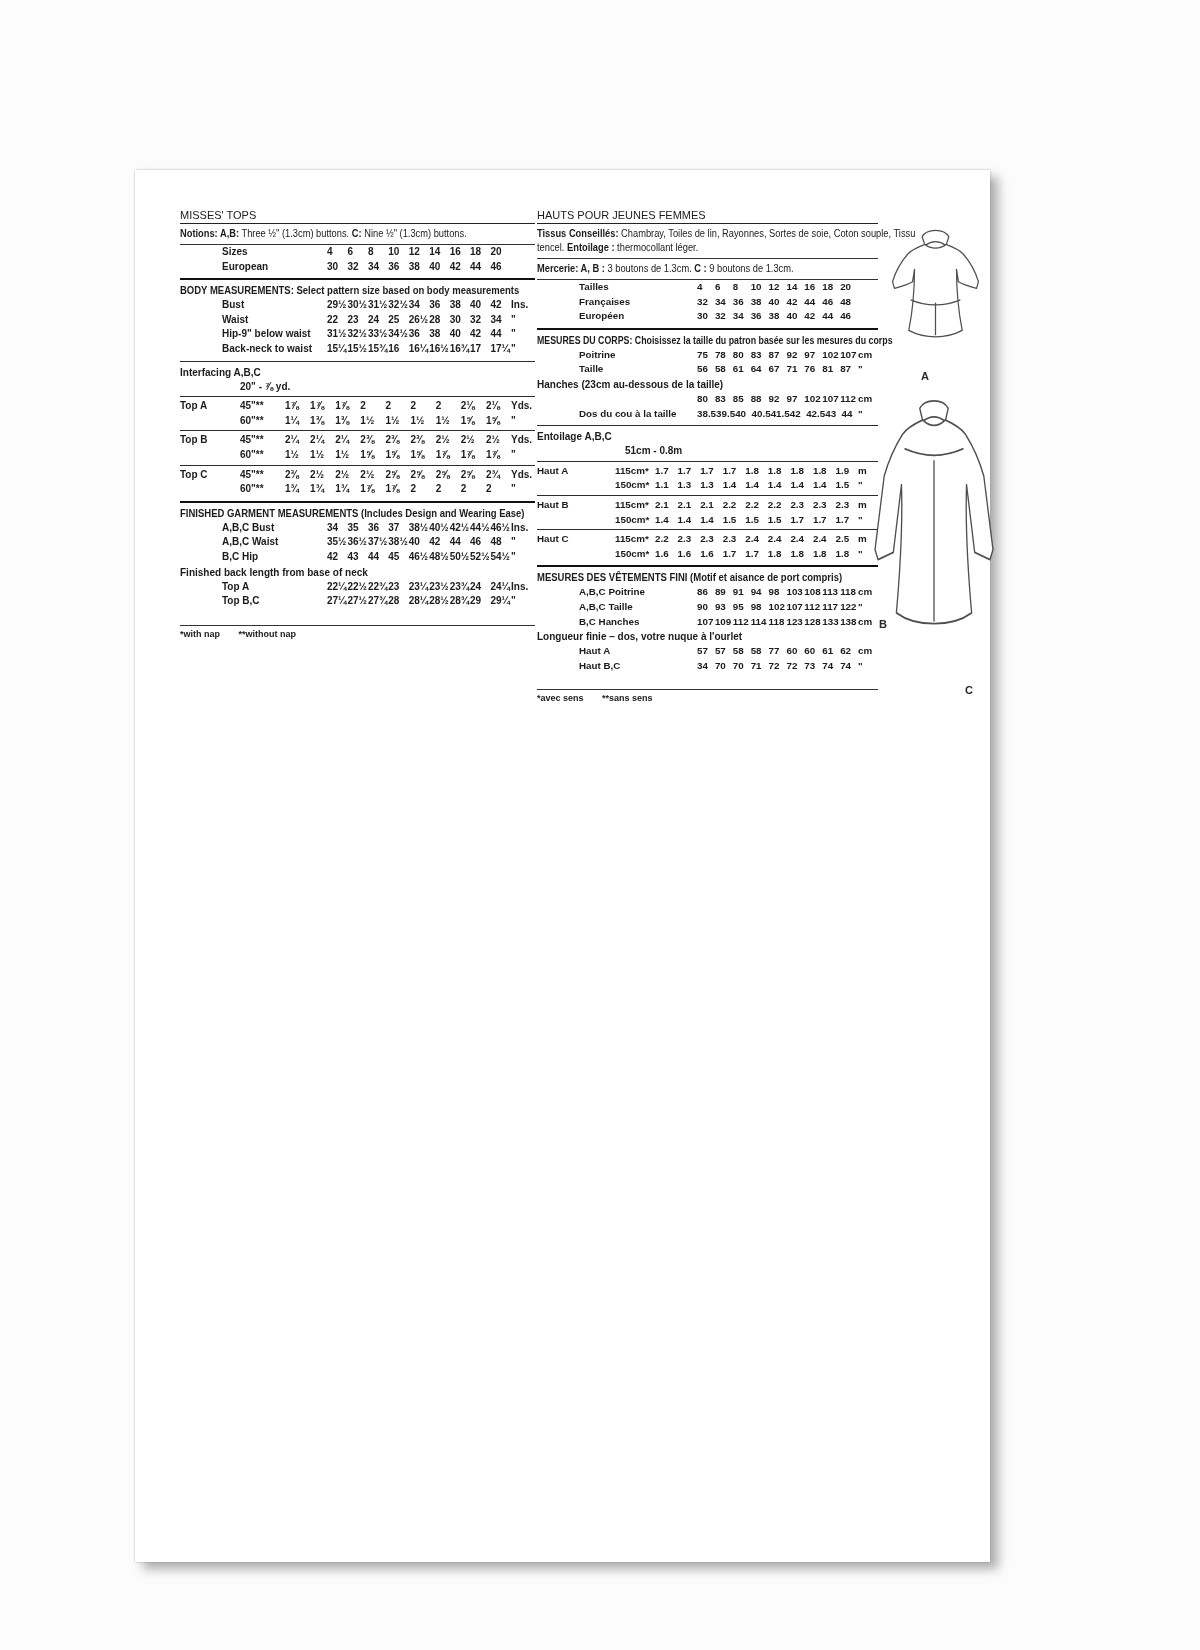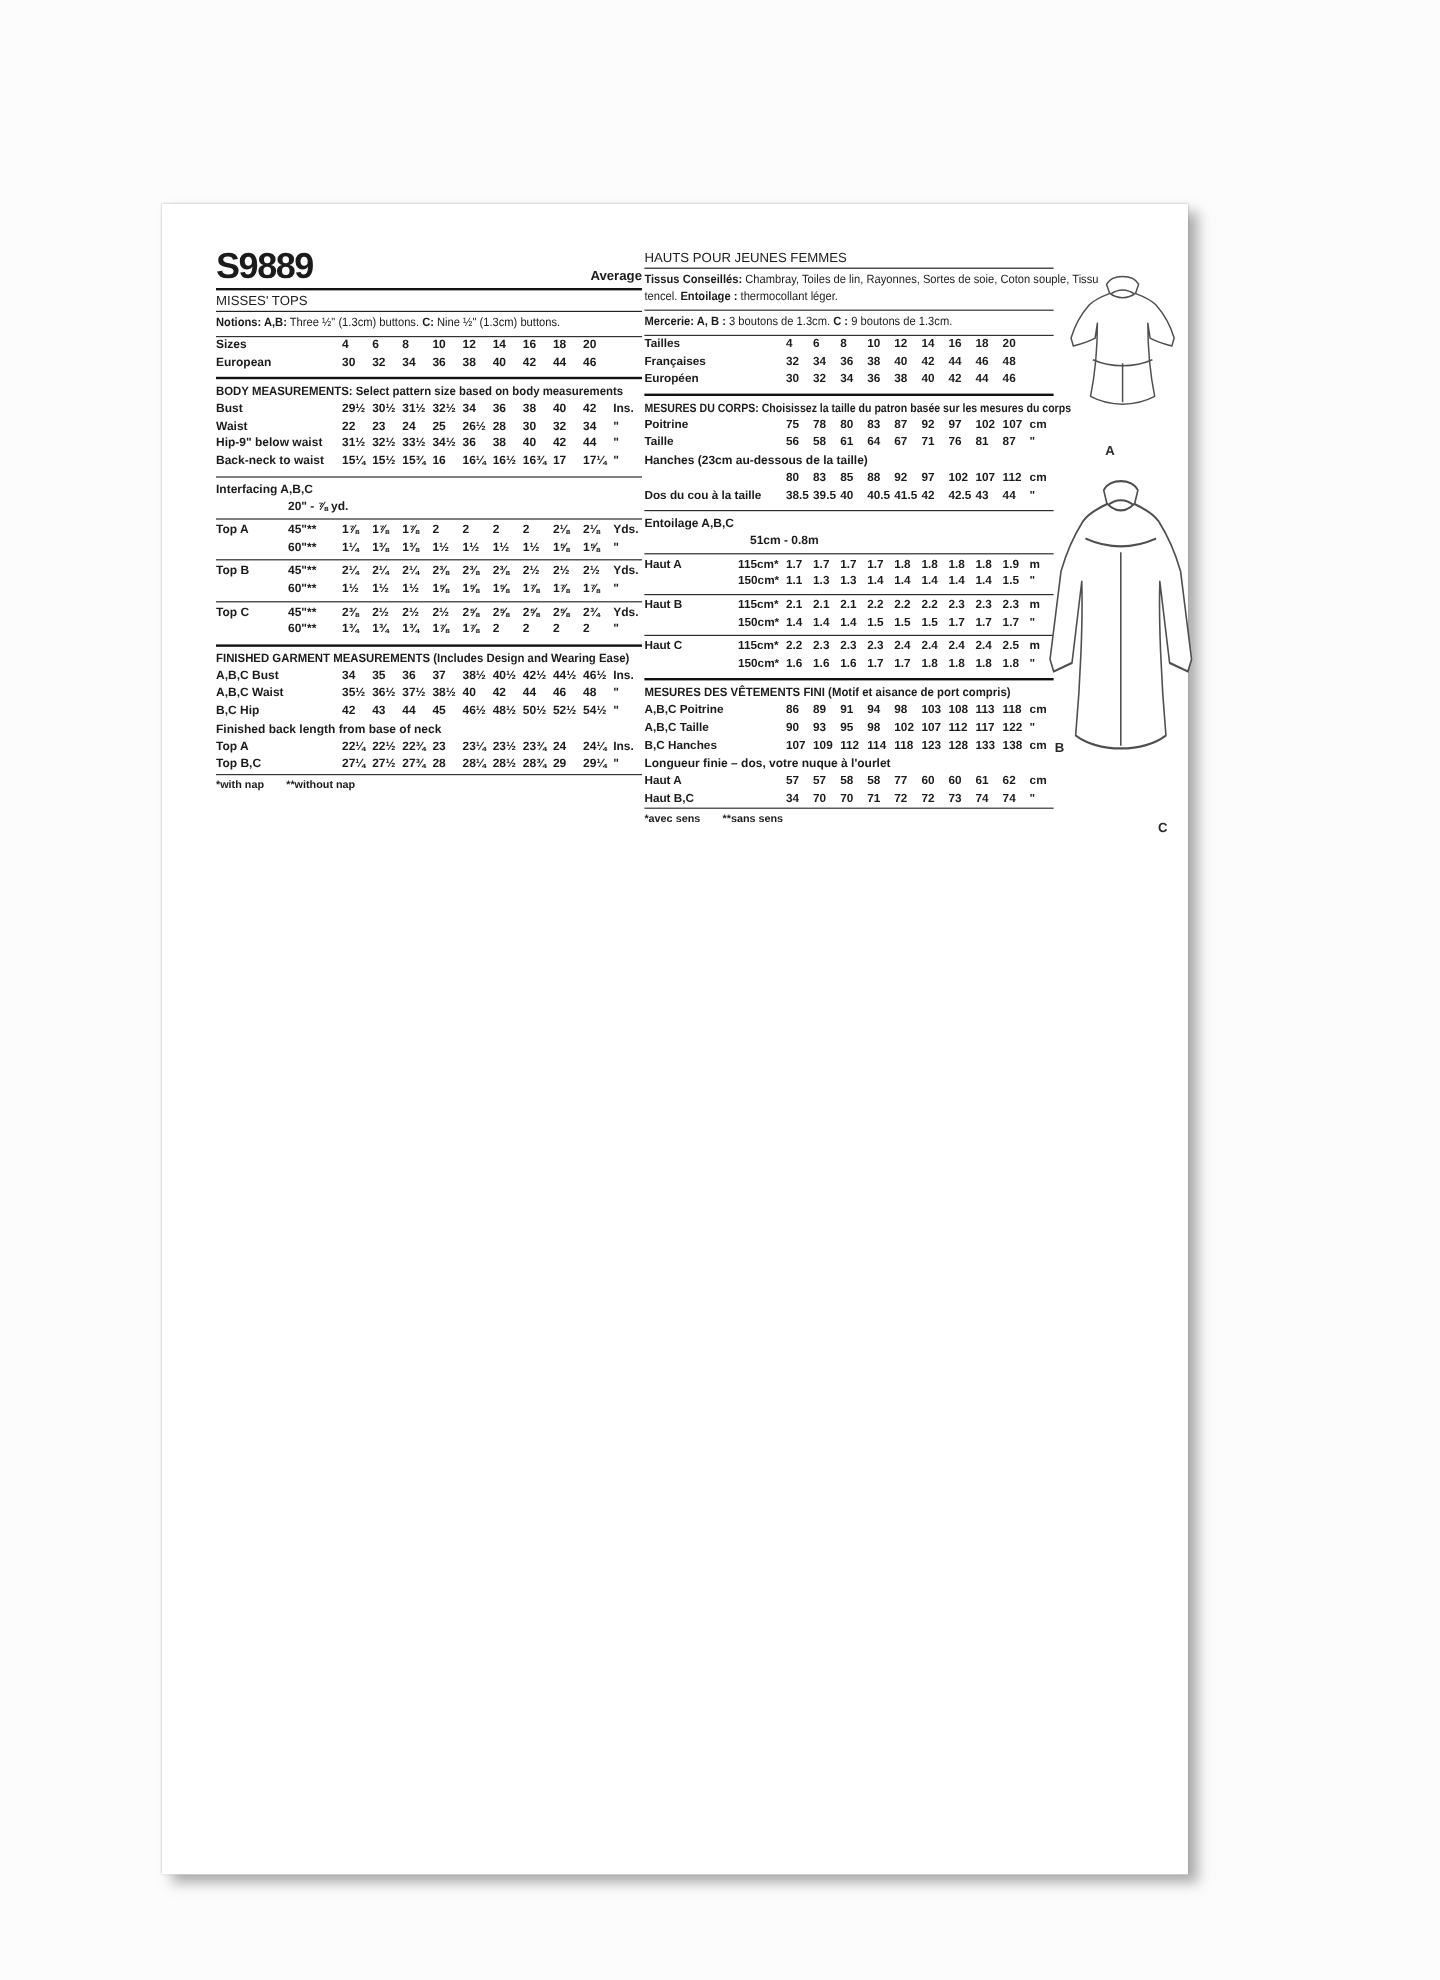--- a/index.html
+++ b/index.html
@@ -23,21 +23,21 @@
   .code{font-size:30px;font-weight:bold;letter-spacing:-1.2px;line-height:26px;}
   .diff{font-size:11px;font-weight:bold;}
 
   .sect-title{font-size:11px;font-weight:normal;padding:3px 0 2px;
               border-bottom:1.5px solid #222;}
   .para{padding:3px 0 3px;border-bottom:1.2px solid #333;font-size:10px;line-height:14px;}
   .pline{display:block;white-space:nowrap;transform:scaleX(.93);transform-origin:0 50%;}
   .b{font-weight:bold;}
 
   .trow{display:flex;font-size:10px;font-weight:bold;line-height:14.6px;}
-  .trow .lbl{width:105px;flex:none;white-space:nowrap;}
+  .trow .lbl{width:105px;flex:none;white-space:nowrap;margin-left:42px;}
   .trow .lbl2{width:60px;flex:none;}
   .trow .sub{width:45px;flex:none;}
   .trow .cells{flex:1;display:flex;min-width:0;}
   .trow .cells span{flex:1;white-space:nowrap;}
   .trow .unit{width:24px;flex:none;}
 
   .col-fr .trow{font-size:9.8px;}
   .col-fr .trow .lbl{width:118px;}
   .col-fr .trow .lbl2{width:78px;}
   .col-fr .trow .sub{width:40px;}
@@ -50,38 +50,34 @@
   .sec-head{font-size:10px;font-weight:bold;white-space:nowrap;
             transform-origin:0 50%;line-height:15px;}
   .sec-head.sq95{transform:scaleX(.95);}
   .sec-head.sq88{transform:scaleX(.88);}
   .sub-head{font-size:10px;font-weight:bold;line-height:15px;white-space:nowrap;}
 
   .width-line{font-size:10px;font-weight:bold;line-height:14.6px;}
   .col-en .width-line{margin-left:60px;}
   .col-fr .width-line{margin-left:88px;}
 
-  .footnote{margin-top:0;font-size:9px;font-weight:bold;
+  .footnote{margin-top:16px;font-size:9px;font-weight:bold;
             border-top:1.1px solid #333;padding-top:3px;}
   .footnote .fn2{margin-left:16px;}
 
   .figs svg{display:block;}
   .fig-label{position:absolute;font-size:11px;font-weight:bold;color:#2a2a2a;}
   #fig-a-svg{margin-left:10px;}
 </style>
 </head>
 <body>
 
 <div class="page">
 
   <div class="col-en">
-    <div class="hdr">
-      <span class="code">S9889</span>
-      <span class="diff">Average</span>
-    </div>
 
     <div class="sect-title">MISSES' TOPS</div>
 
 
     <div class="para">
       <span class="pline"><span class="b">Notions: A,B:</span><span> Three ½" (1.3cm) buttons. </span><span class="b">C:</span><span> Nine ½" (1.3cm) buttons.</span></span>
     </div>
 
     <div class="trow">
       <span class="lbl">Sizes</span>

